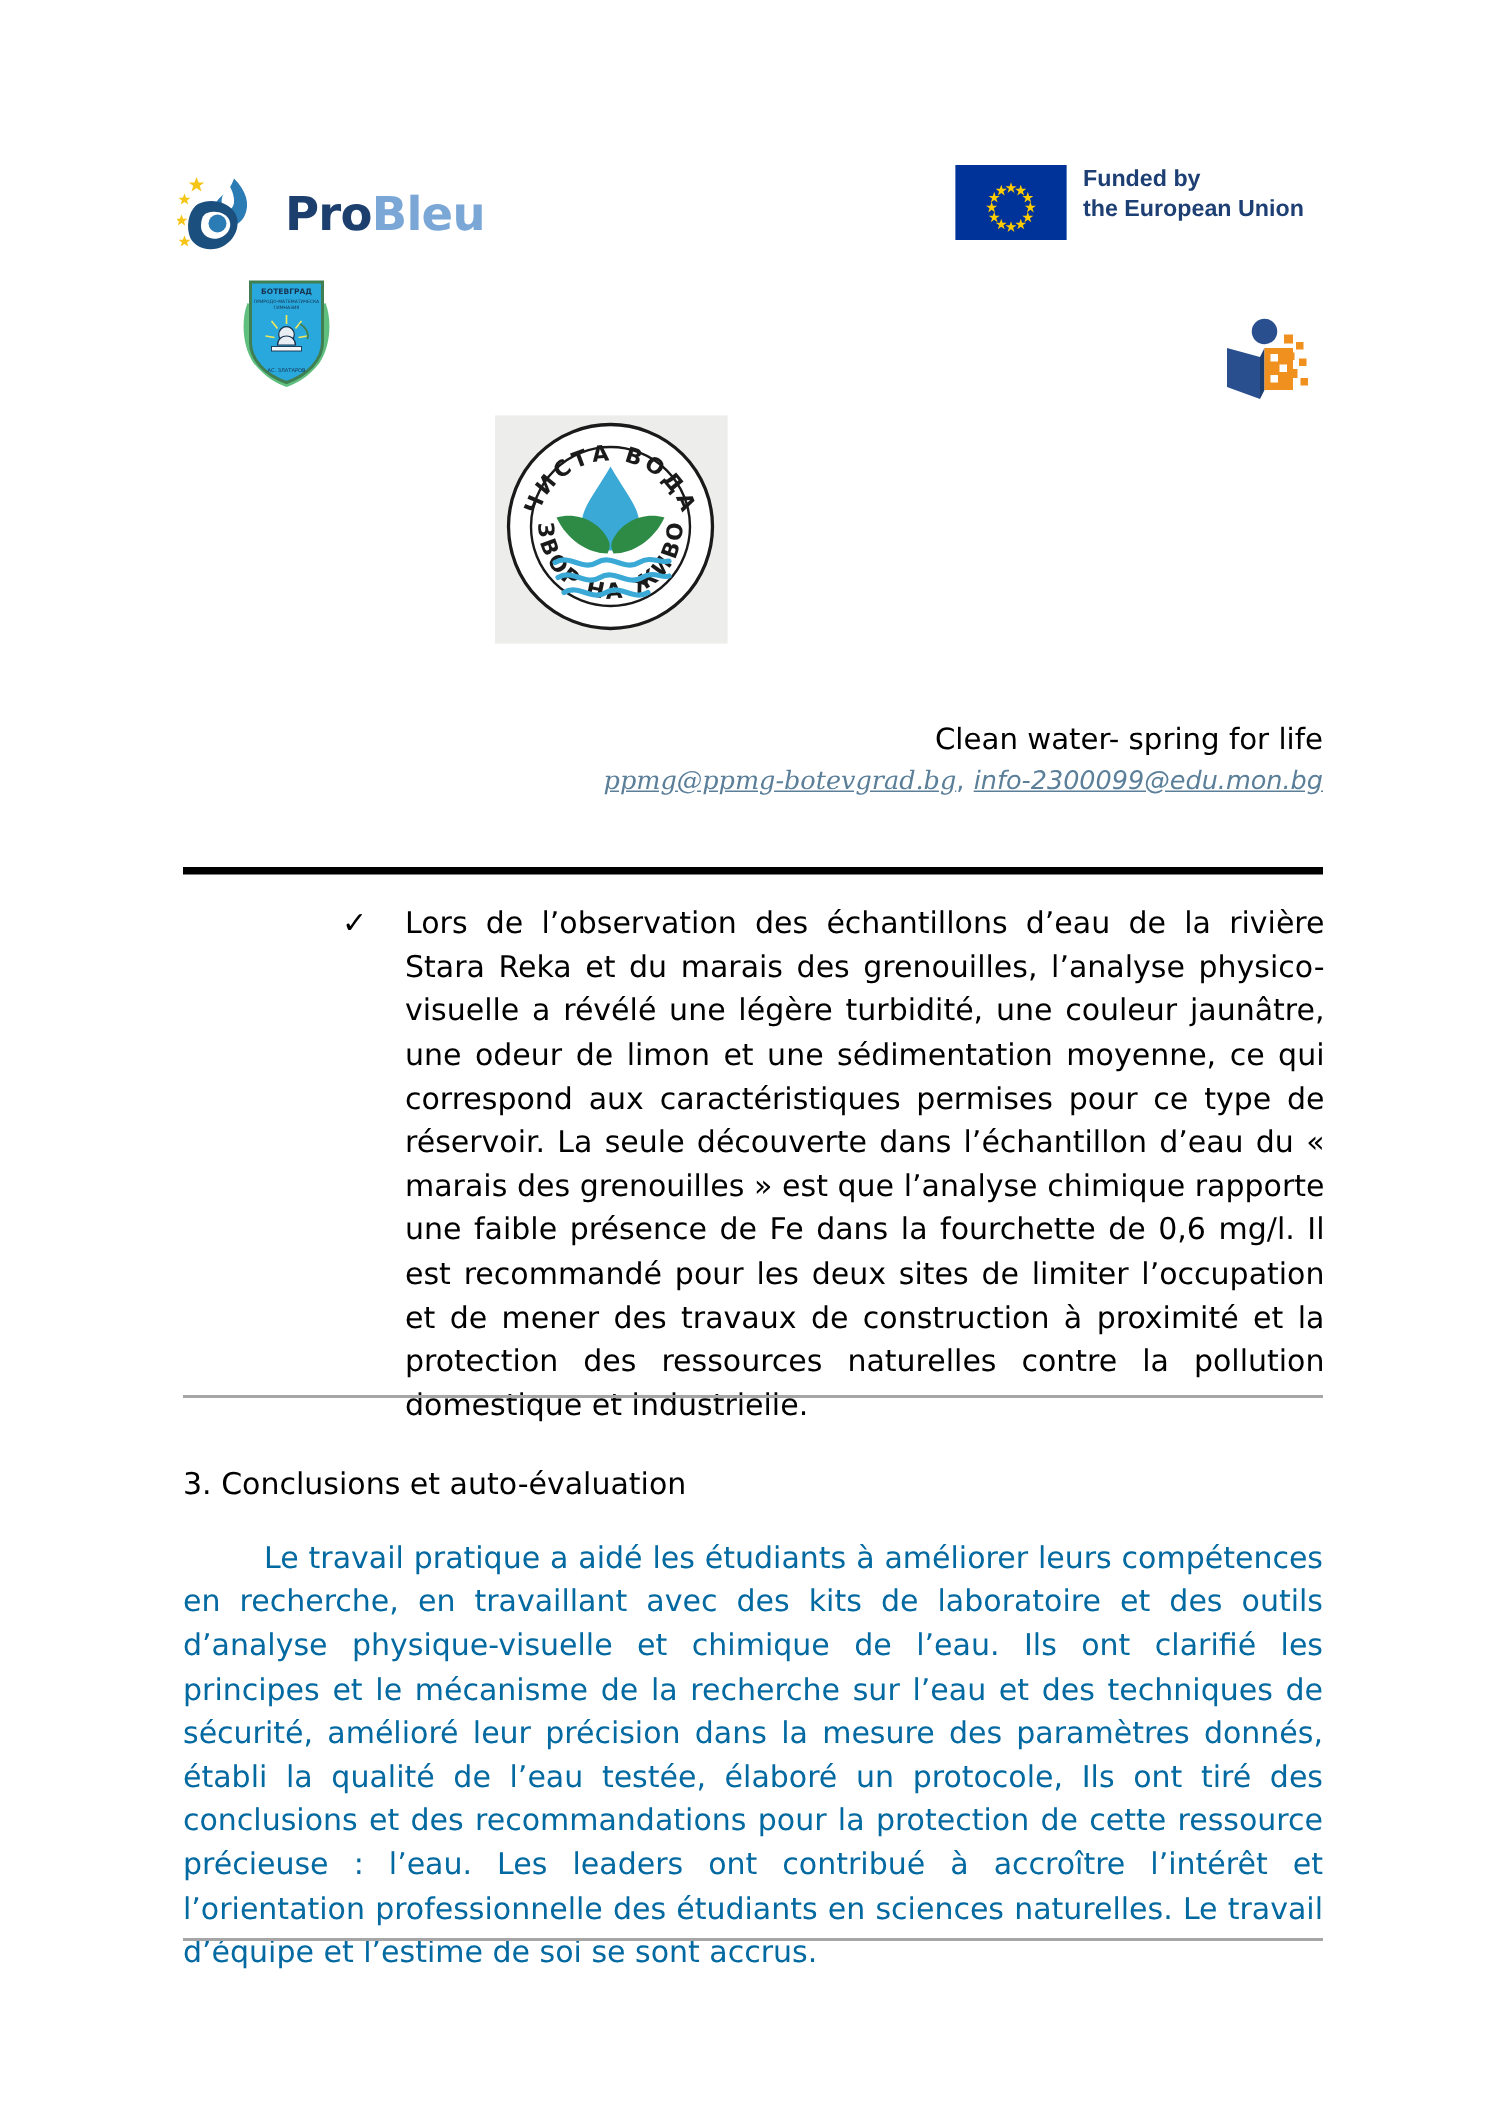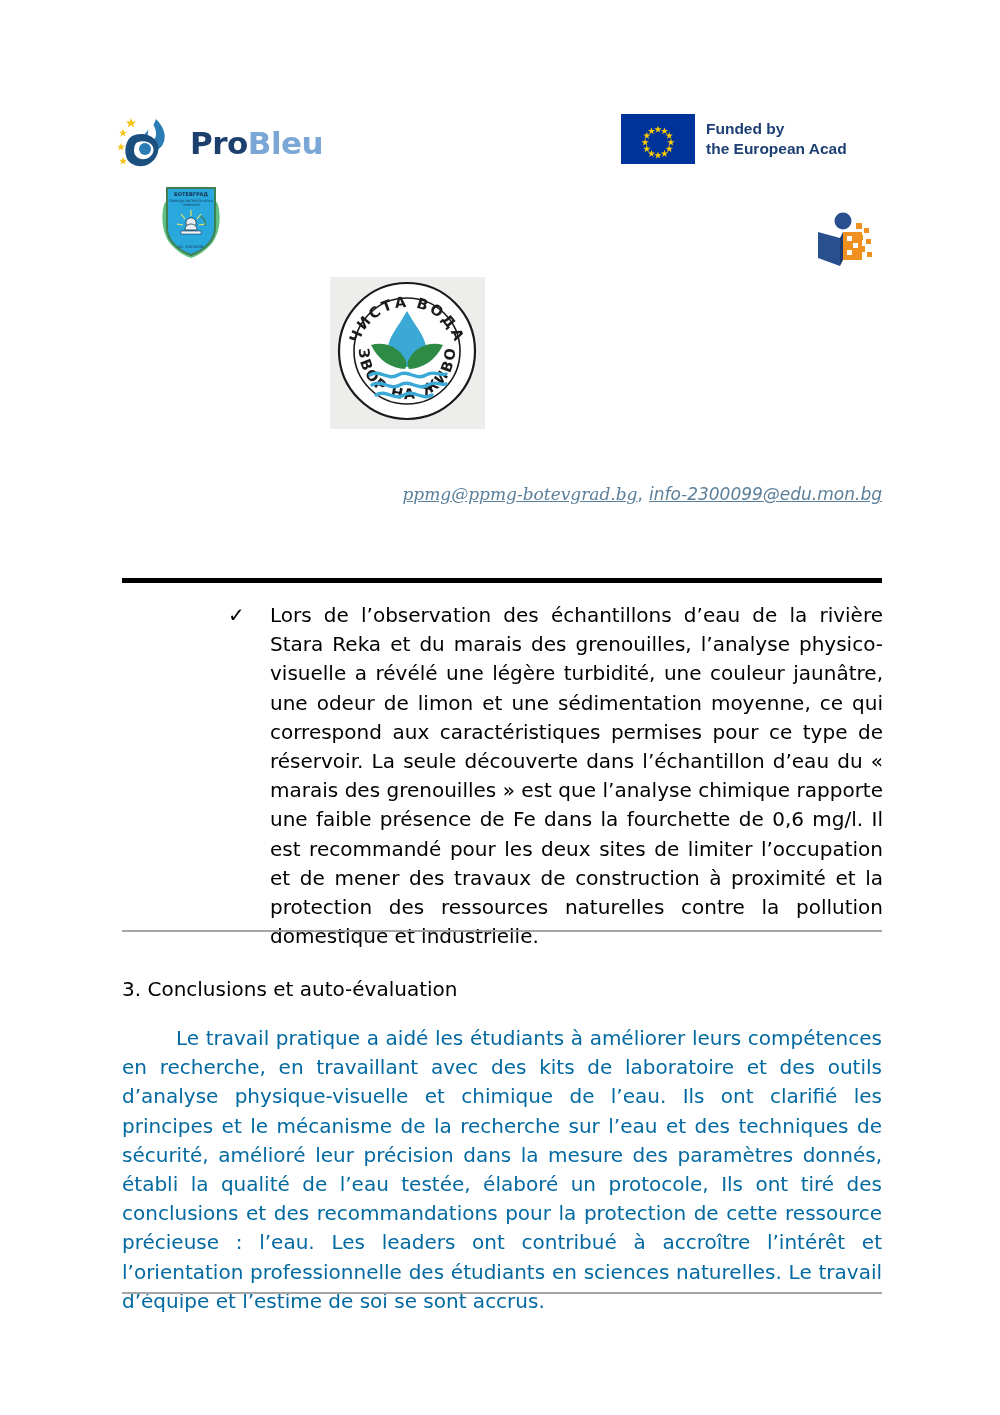--- a/index.html
+++ b/index.html
@@ -49,26 +49,26 @@
   .logo-school-crest {
     position: absolute;
     left: 155px;
     top: 182px;
     width: 72px;
     height: 78px;
   }
 
   .logo-eu {
     position: absolute;
-    left: 606px;
+    left: 622px;
     top: 110px;
     width: 240px;
     height: 58px;
     display: flex;
-    align-items: center;
+    align-items: flex-start;
     padding-left: 15px;
   }
   .eu-flag {
     width: 74px;
     height: 50px;
     background: #003399;
     flex: 0 0 auto;
     position: relative;
   }
   .eu-caption {
@@ -260,21 +260,21 @@
           <polygon points="30.5,35.8 31.4,38.5 34.2,38.5 31.9,40.2 32.8,42.9 30.5,41.2 28.2,42.9 29.1,40.2 26.8,38.5 29.6,38.5"></polygon>
           <polygon points="25.8,31.1 26.7,33.8 29.5,33.8 27.2,35.5 28.1,38.2 25.8,36.5 23.5,38.2 24.4,35.5 22.1,33.8 24.9,33.8"></polygon>
           <polygon points="24.1,24.5 25,27.2 27.8,27.2 25.5,28.9 26.4,31.6 24.1,29.9 21.8,31.6 22.7,28.9 20.4,27.2 23.2,27.2"></polygon>
           <polygon points="25.8,17.9 26.7,20.6 29.5,20.6 27.2,22.3 28.1,25 25.8,23.3 23.5,25 24.4,22.3 22.1,20.6 24.9,20.6"></polygon>
           <polygon points="30.5,13.2 31.4,15.9 34.2,15.9 31.9,17.6 32.8,20.3 30.5,18.6 28.2,20.3 29.1,17.6 26.8,15.9 29.6,15.9"></polygon>
         </g>
       </svg>
     </div>
     <div class="eu-caption">
       <div>Funded by</div>
-      <div>the European Acad</div>
+      <div>the European Union</div>
     </div>
   </div>
 
   <div class="logo-edu-book">
     <svg viewBox="0 0 62 62" width="62" height="62" aria-hidden="true">
       <circle cx="31" cy="13" r="8.5" fill="#2a4f8f"></circle>
       <path d="M6 24 L28 30 L28 58 L6 50 Z" fill="#2a4f8f"></path>
       <path d="M28 30 L31 24 L31 52 L28 58 Z" fill="#1f3c6e"></path>
       <path d="M31 24 L50 24 L50 52 L31 52 Z" fill="#f0901e"></path>
       <g fill="#f0901e">
@@ -313,20 +313,21 @@
       <path d="M79 92 C92 92 106 83 113 68 C100 64 84 70 78 84 C77 87 78 90 79 92 Z" fill="#2e8b46"></path>
       <g stroke="#3aa9d6" stroke-width="3.4" fill="none" stroke-linecap="round">
         <path d="M40 98 C50 92 58 104 68 98 C78 92 86 104 96 98 C104 93 110 99 116 97"></path>
         <path d="M42 108 C52 102 60 114 70 108 C80 102 88 114 98 108 C106 103 111 109 116 107"></path>
         <path d="M46 118 C56 112 64 124 74 118 C84 112 92 124 102 118"></path>
       </g>
     </svg>
   </div>
 
   <div class="doc-header">
+    <span class="hline">Clean water- spring for life</span>
     <span class="email-line"><a class="email-serif" href="#">ppmg@ppmg-botevgrad.bg</a><span class="email-sep">,</span> <a class="email-sans" href="#">info-2300099@edu.mon.bg</a></span>
   </div>
 
   <div class="rule-thick"></div>
 
   <div class="bullet-block">
     <div class="bullet-mark">✓</div>
     <div class="bullet-text">Lors de l’observation des échantillons d’eau de la rivière Stara Reka et du marais des grenouilles, l’analyse physico-visuelle a révélé une légère turbidité, une couleur jaunâtre, une odeur de limon et une sédimentation moyenne, ce qui correspond aux caractéristiques permises pour ce type de réservoir. La seule découverte dans l’échantillon d’eau du « marais des grenouilles » est que l’analyse chimique rapporte une faible présence de Fe dans la fourchette de 0,6 mg/l. Il est recommandé pour les deux sites de limiter l’occupation et de mener des travaux de construction à proximité et la protection des ressources naturelles contre la pollution domestique et industrielle.</div>
   </div>
 

